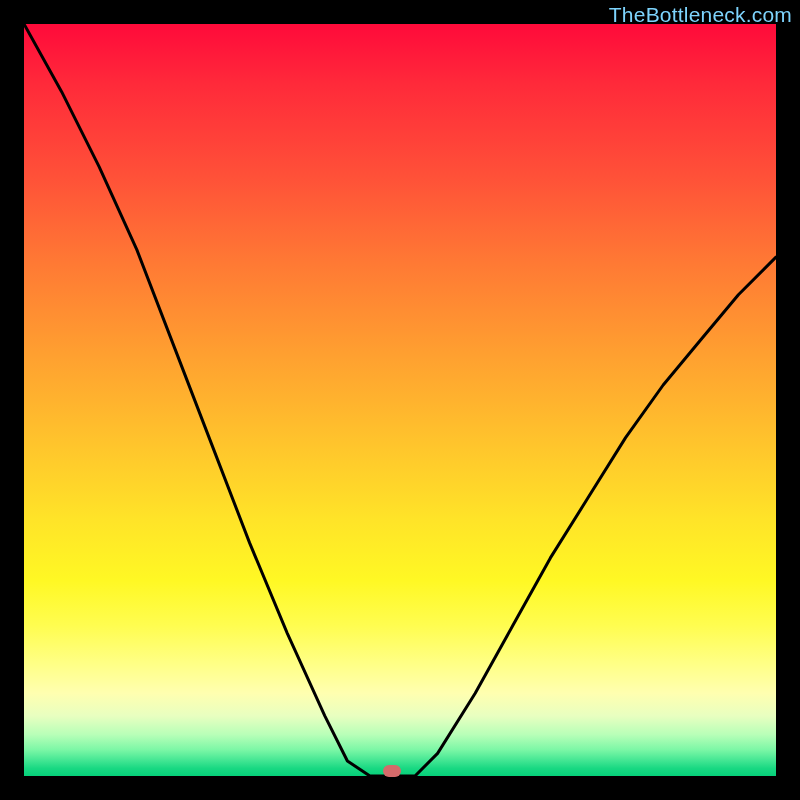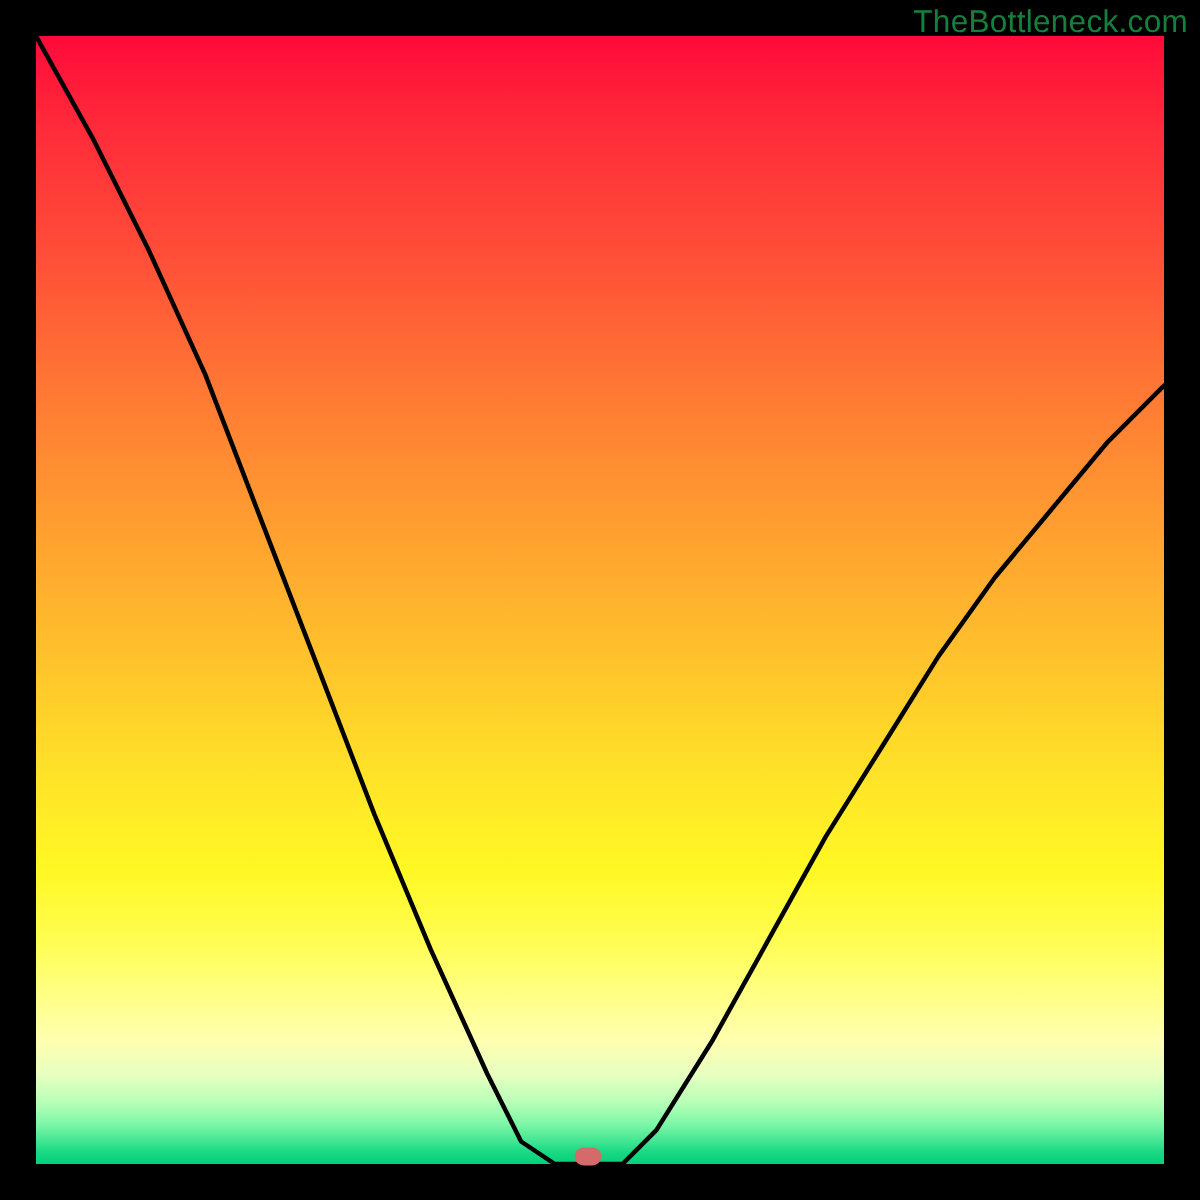--- a/index.html
+++ b/index.html
@@ -59,21 +59,21 @@
     width: 18px;
     height: 12px;
     border-radius: 6px;
     background: #d46a6a;
     transform: translate(-50%, -50%);
   }
   .watermark {
     position: absolute;
     top: 3px;
     right: 8px;
-    color: #15803d;
+    color: #7dd3fc;
     font-size: 21px;
     font-weight: 500;
     letter-spacing: 0.2px;
   }
 </style>
 </head>
 <body>
 
 <div class="frame">
   <div class="plot">

